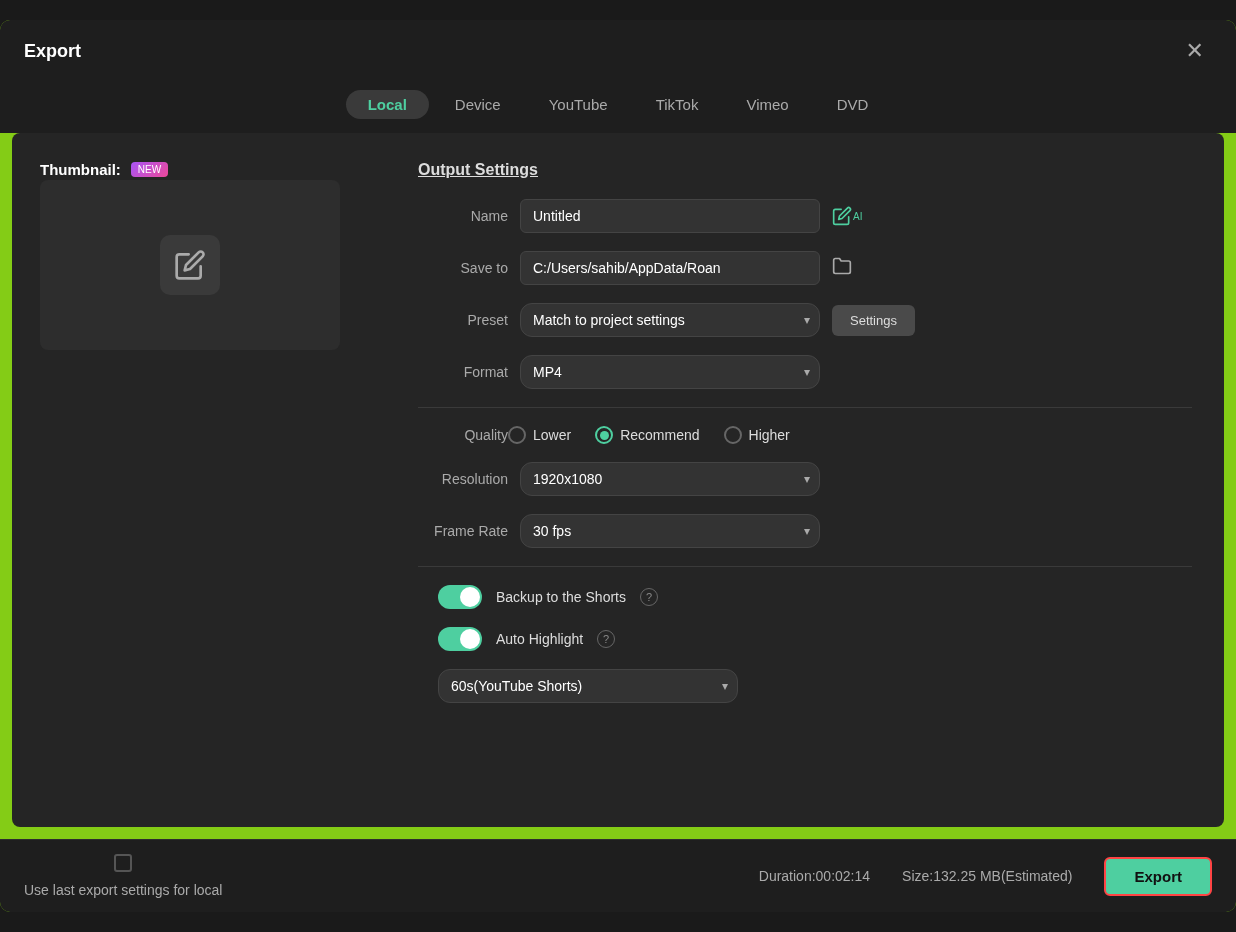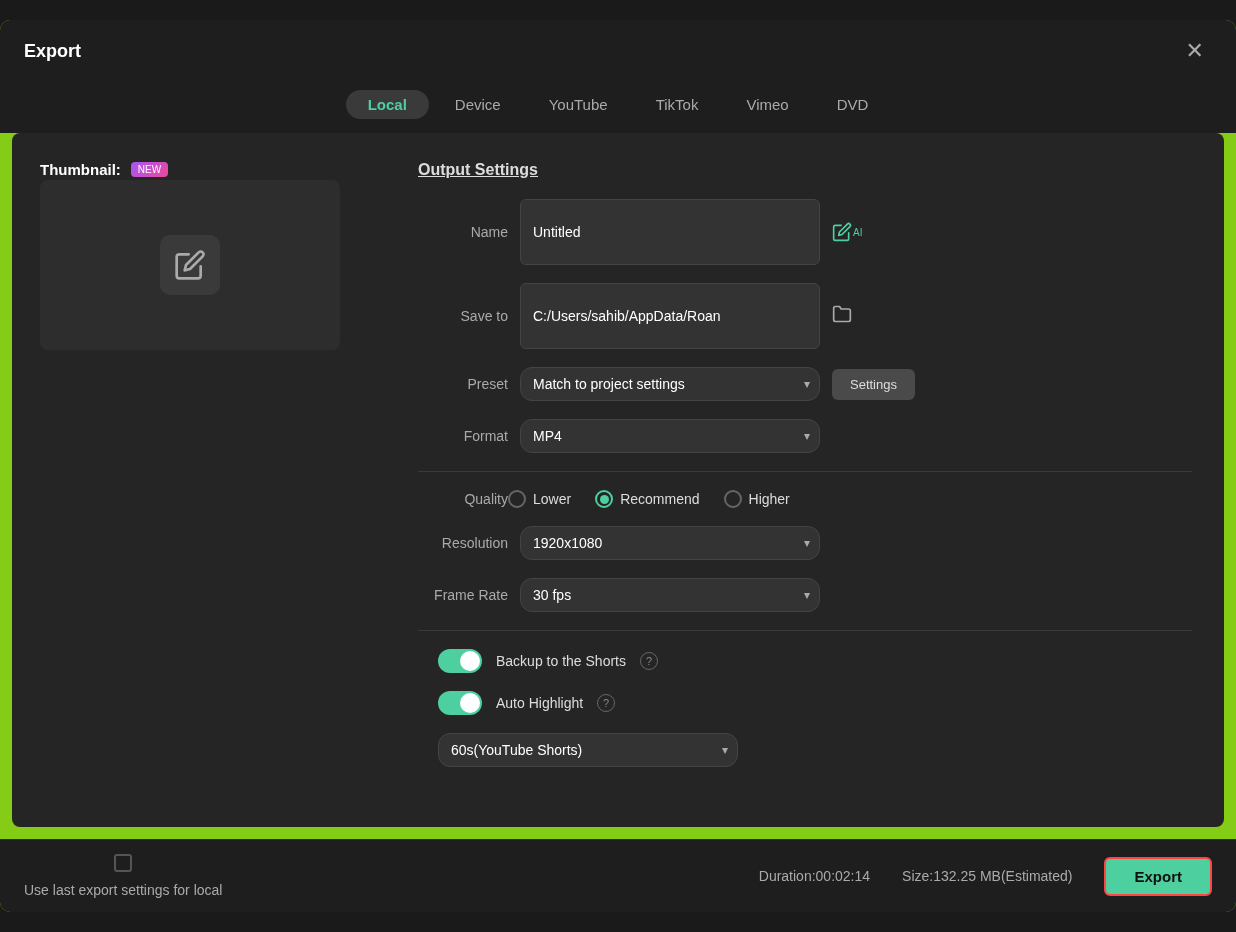--- a/index.html
+++ b/index.html
@@ -173,21 +173,21 @@
       color: #aaa;
     }
     .form-input {
       flex: 1;
       max-width: 300px;
       background: #333;
       border: 1px solid #444;
       border-radius: 6px;
       color: #fff;
       font-size: 14px;
-      padding: 24px 12px;
+      padding: 8px 12px;
       outline: none;
     }
 
     .ai-icon {
       display: flex;
       align-items: center;
       color: #4ecfa0;
       font-size: 18px;
       cursor: pointer;
     }

